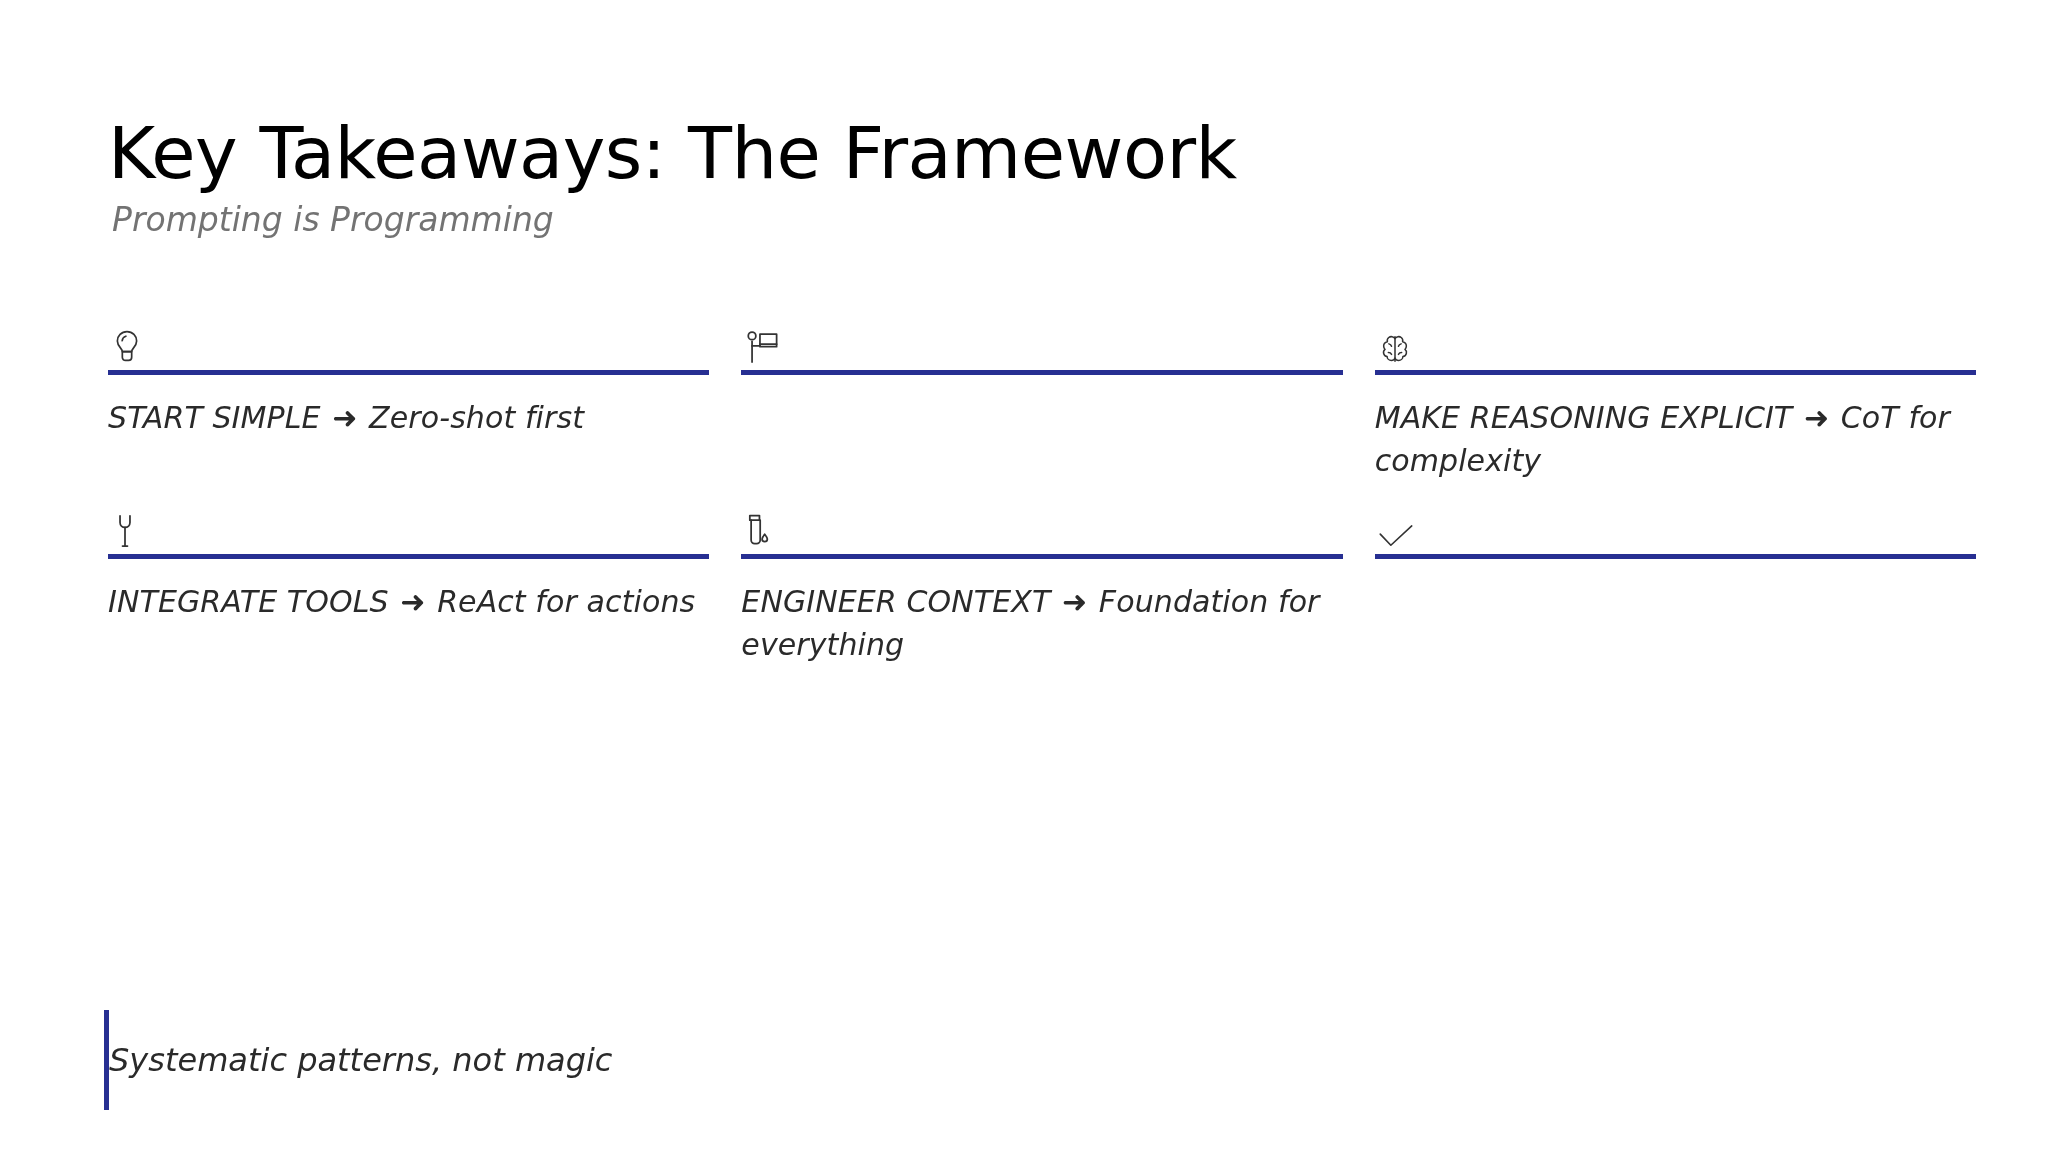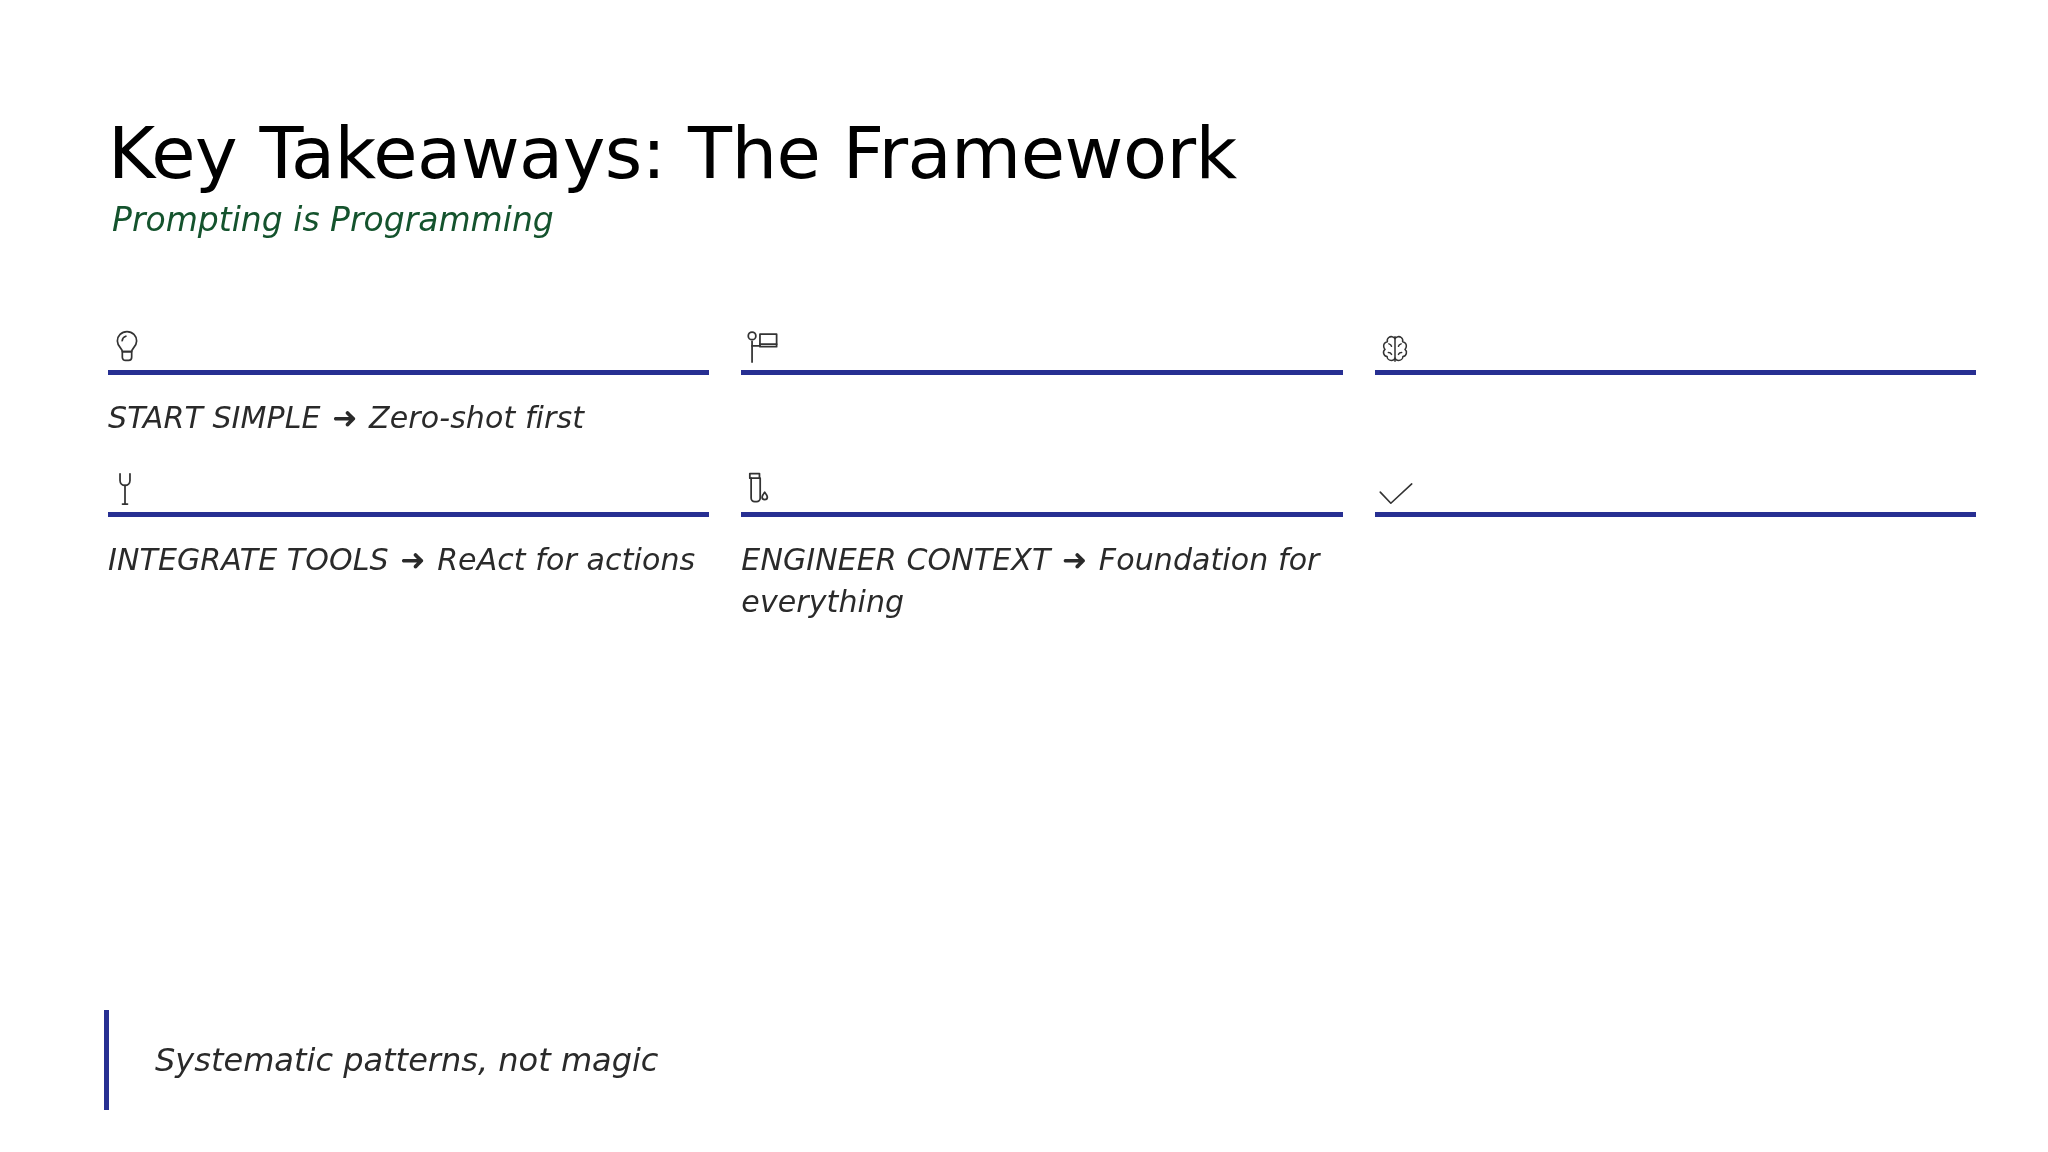--- a/index.html
+++ b/index.html
@@ -34,21 +34,21 @@
     white-space: nowrap;
   }
 
   .page-subtitle {
     position: absolute;
     left: 112px;
     top: 200px;
     font-size: 33px;
     font-style: italic;
     font-weight: 400;
-    color: #14532d;
+    color: #737373;
     white-space: nowrap;
   }
 
   
   .grid {
     position: absolute;
     left: 108px;
     top: 320px;
     width: 1868px;
   }
@@ -114,21 +114,20 @@
 
   .callout-bar {
     width: 5px;
     background: #272f92;
     flex: 0 0 5px;
   }
 
   .callout-text {
     display: flex;
     align-items: center;
-    padding-left: 46px;
     font-size: 32px;
     font-style: italic;
     color: #2a2a2a;
     white-space: nowrap;
   }
 </style>
 </head>
 <body>
 
 <div class="slide">
@@ -172,20 +171,21 @@
             <path d="M13 3.2v17.6"></path>
             <path d="M13 4.4c-1-1.4-3.1-1.8-4.5-.7-1 .8-1.3 1.9-1 3-1.6.3-2.7 1.6-2.7 3.2 0 .9.4 1.8 1 2.4-.9.7-1.3 1.8-1 2.9.3 1.2 1.3 2 2.5 2.2 0 1.6 1.4 2.9 3.1 2.9 1.2 0 2.2-.6 2.6-1.6"></path>
             <path d="M13 4.4c1-1.4 3.1-1.8 4.5-.7 1 .8 1.3 1.9 1 3 1.6.3 2.7 1.6 2.7 3.2 0 .9-.4 1.8-1 2.4.9.7 1.3 1.8 1 2.9-.3 1.2-1.3 2-2.5 2.2 0 1.6-1.4 2.9-3.1 2.9-1.2 0-2.2-.6-2.6-1.6"></path>
             <path d="M8.6 8.3c.9.2 1.6.8 1.9 1.7"></path>
             <path d="M17.4 8.3c-.9.2-1.6.8-1.9 1.7"></path>
             <path d="M8.2 14.6c1 0 1.9.5 2.3 1.3"></path>
             <path d="M17.8 14.6c-1 0-1.9.5-2.3 1.3"></path>
           </svg>
         </div>
         <div class="card-rule"></div>
+        <div class="card-text">MAKE REASONING EXPLICIT <span class="arrow">➜</span> CoT for complexity</div>
       </div>
 
     </div>
 
     <div class="row">
 
       <div class="card">
         <div class="card-icon">
           <svg width="30" height="38" viewBox="0 0 20 26" fill="none" stroke="#333333" stroke-width="1.2" stroke-linecap="round" stroke-linejoin="round">
             <path d="M6.6 2.6v4.6a3.4 3.4 0 0 0 6.8 0V2.6"></path>

